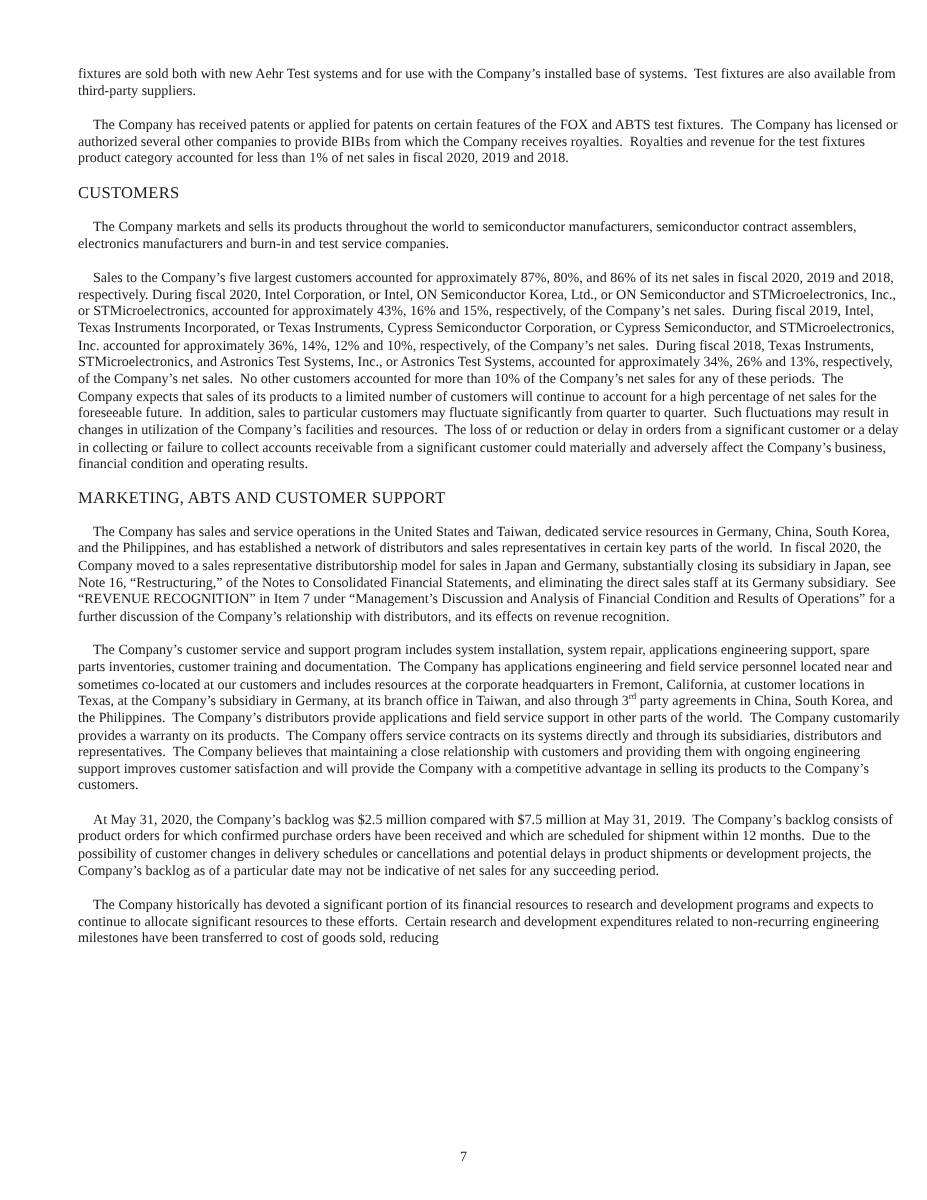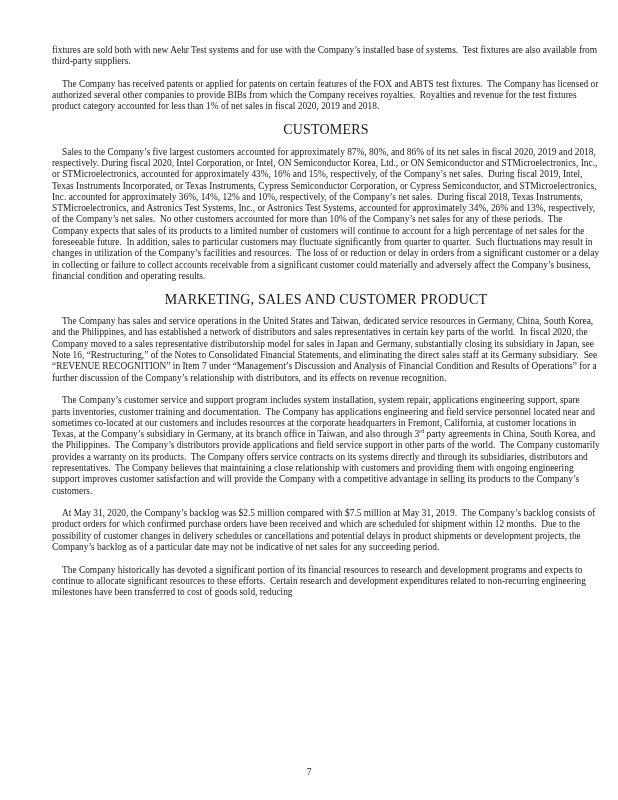--- a/index.html
+++ b/index.html
@@ -28,26 +28,25 @@
     line-height: 11.3px;
     margin: 0 0 11.3px 0;
     text-indent: 10px;
     text-align: left;
     white-space: pre-wrap;
   }
   .para.no-indent {
     text-indent: 0;
   }
   .heading {
-    font-size: 14px;
+    font-size: 11px;
     line-height: 11.3px;
     font-weight: normal;
     margin: 0 0 11.3px 0;
     letter-spacing: 0.2px;
-    text-align: center;
   }
   .para sup {
     font-size: 6px;
     line-height: 0;
     vertical-align: super;
   }
   .page-number {
     position: absolute;
     left: 0;
     right: 0;
@@ -62,24 +61,25 @@
 
 <div class="page">
   <div class="content">
 
     <p class="para no-indent">fixtures are sold both with new Aehr Test systems and for use with the Company’s installed base of systems.  Test fixtures are also available from third-party suppliers.</p>
 
     <p class="para">The Company has received patents or applied for patents on certain features of the FOX and ABTS test fixtures.  The Company has licensed or authorized several other companies to provide BIBs from which the Company receives royalties.  Royalties and revenue for the test fixtures product category accounted for less than 1% of net sales in fiscal 2020, 2019 and 2018.</p>
 
     <p class="heading">CUSTOMERS</p>
 
+    <p class="para">The Company markets and sells its products throughout the world to semiconductor manufacturers, semiconductor contract assemblers, electronics manufacturers and burn-in and test service companies.</p>
 
     <p class="para">Sales to the Company’s five largest customers accounted for approximately 87%, 80%, and 86% of its net sales in fiscal 2020, 2019 and 2018, respectively. During fiscal 2020, Intel Corporation, or Intel, ON Semiconductor Korea, Ltd., or ON Semiconductor and STMicroelectronics, Inc., or STMicroelectronics, accounted for approximately 43%, 16% and 15%, respectively, of the Company’s net sales.  During fiscal 2019, Intel, Texas Instruments Incorporated, or Texas Instruments, Cypress Semiconductor Corporation, or Cypress Semiconductor, and STMicroelectronics, Inc. accounted for approximately 36%, 14%, 12% and 10%, respectively, of the Company’s net sales.  During fiscal 2018, Texas Instruments, STMicroelectronics, and Astronics Test Systems, Inc., or Astronics Test Systems, accounted for approximately 34%, 26% and 13%, respectively, of the Company’s net sales.  No other customers accounted for more than 10% of the Company’s net sales for any of these periods.  The Company expects that sales of its products to a limited number of customers will continue to account for a high percentage of net sales for the foreseeable future.  In addition, sales to particular customers may fluctuate significantly from quarter to quarter.  Such fluctuations may result in changes in utilization of the Company’s facilities and resources.  The loss of or reduction or delay in orders from a significant customer or a delay in collecting or failure to collect accounts receivable from a significant customer could materially and adversely affect the Company’s business, financial condition and operating results.</p>
 
-    <p class="heading">MARKETING, SALES AND CUSTOMER PRODUCT</p>
+    <p class="heading">MARKETING, ABTS AND CUSTOMER SUPPORT</p>
 
     <p class="para">The Company has sales and service operations in the United States and Taiwan, dedicated service resources in Germany, China, South Korea, and the Philippines, and has established a network of distributors and sales representatives in certain key parts of the world.  In fiscal 2020, the Company moved to a sales representative distributorship model for sales in Japan and Germany, substantially closing its subsidiary in Japan, see Note 16, “Restructuring,” of the Notes to Consolidated Financial Statements, and eliminating the direct sales staff at its Germany subsidiary.  See “REVENUE RECOGNITION” in Item 7 under “Management’s Discussion and Analysis of Financial Condition and Results of Operations” for a further discussion of the Company’s relationship with distributors, and its effects on revenue recognition.</p>
 
     <p class="para"><span>The Company’s customer service and support program includes system installation, system repair, applications engineering support, spare parts inventories, customer training and documentation.  The Company has applications engineering and field service personnel located near and sometimes co-located at our customers and includes resources at the corporate headquarters in Fremont, California, at customer locations in Texas, at the Company’s subsidiary in Germany, at its branch office in Taiwan, and also through 3</span><sup>rd</sup><span> party agreements in China, South Korea, and the Philippines.  The Company’s distributors provide applications and field service support in other parts of the world.  The Company customarily provides a warranty on its products.  The Company offers service contracts on its systems directly and through its subsidiaries, distributors and representatives.  The Company believes that maintaining a close relationship with customers and providing them with ongoing engineering support improves customer satisfaction and will provide the Company with a competitive advantage in selling its products to the Company’s customers.</span></p>
 
 
     <p class="para">At May 31, 2020, the Company’s backlog was $2.5 million compared with $7.5 million at May 31, 2019.  The Company’s backlog consists of product orders for which confirmed purchase orders have been received and which are scheduled for shipment within 12 months.  Due to the possibility of customer changes in delivery schedules or cancellations and potential delays in product shipments or development projects, the Company’s backlog as of a particular date may not be indicative of net sales for any succeeding period.</p>
 
 
     <p class="para">The Company historically has devoted a significant portion of its financial resources to research and development programs and expects to continue to allocate significant resources to these efforts.  Certain research and development expenditures related to non-recurring engineering milestones have been transferred to cost of goods sold, reducing</p>

